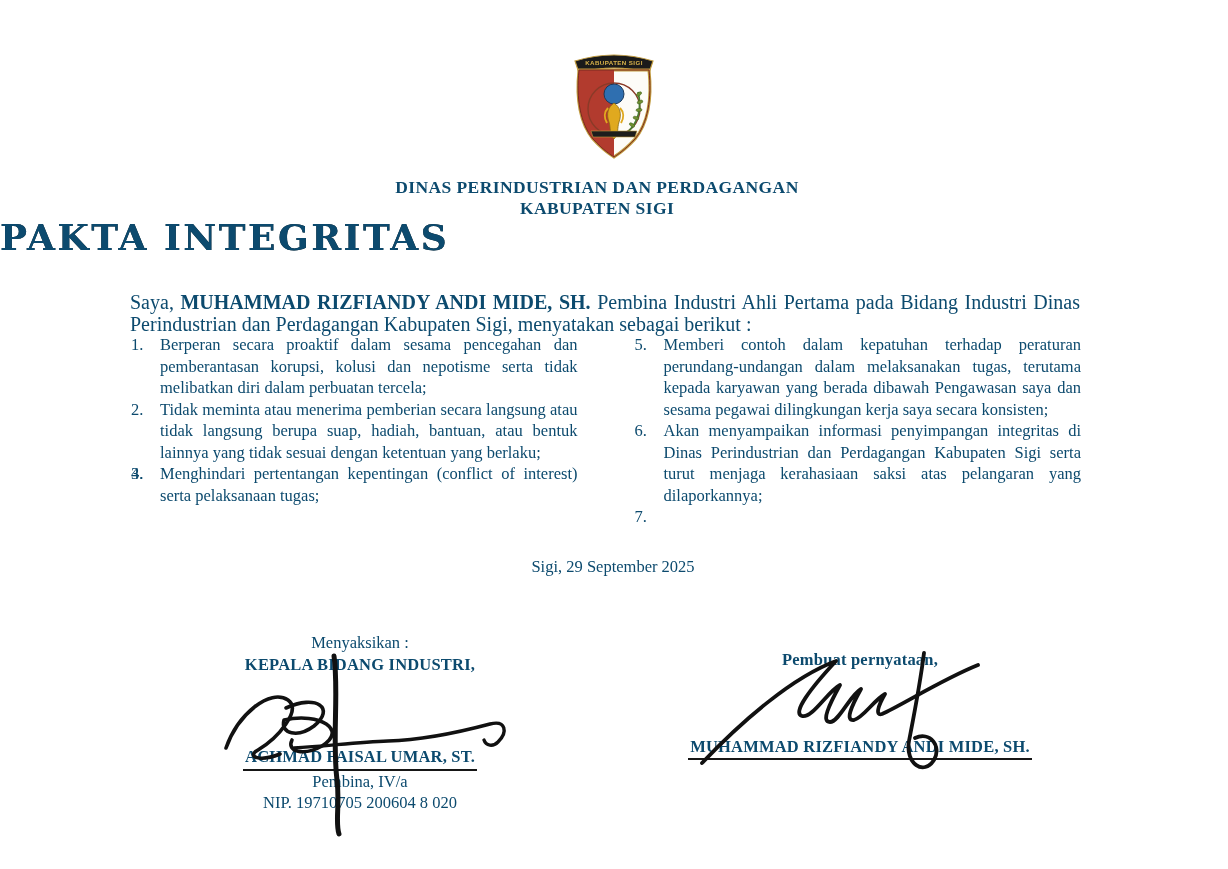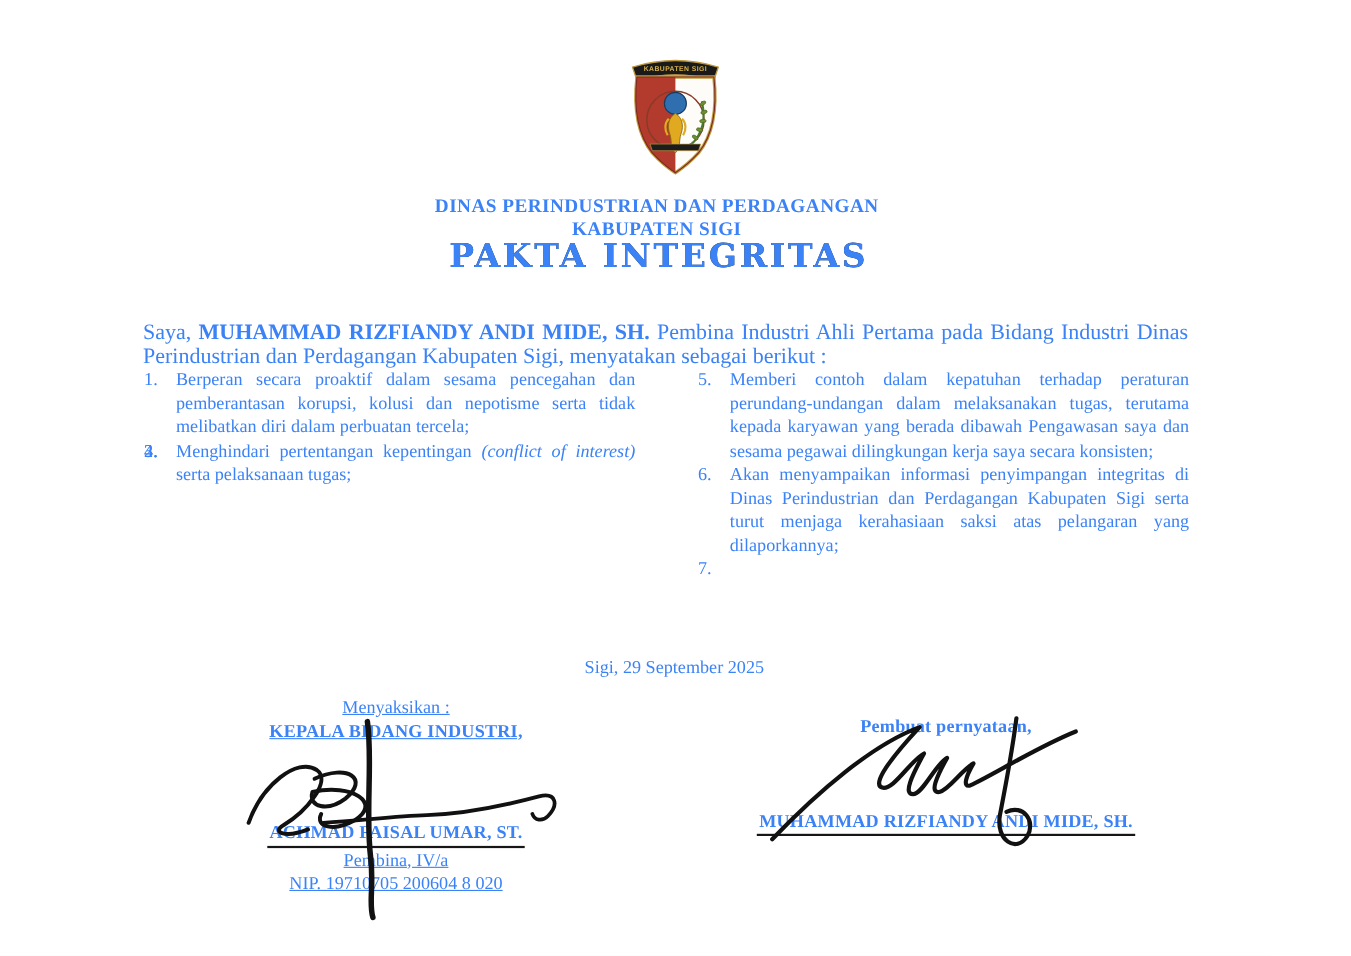--- a/index.html
+++ b/index.html
@@ -1,49 +1,49 @@
 <!DOCTYPE html>
 <html><head>
 <meta charset="utf-8">
 <style>
   html,body{margin:0;padding:0;background:#e8e8e8;}
   .page{
     position:relative;
     width:1228px;height:869px;
     background:#ffffff;
     font-family:"Liberation Serif", serif;
-    color:#3b82f6;
+    color:#0c4a6e;
     overflow:hidden;
     margin:0 auto;
   }
   
   .emblem{position:absolute;left:562px;top:46px;width:104px;height:114px;}
   .org-line{position:absolute;left:0;width:1194px;text-align:center;
     font-weight:bold;font-size:17.5px;letter-spacing:0.4px;}
   .org1{top:177px;}
   .org2{top:198px;}
-  .doc-title{position:absolute;top:216px;left:0;width:1198px;text-align:center;
-    font-family:"DejaVu Serif", serif;font-weight:bold;font-size:30px;
+  .doc-title{position:absolute;top:216px;left:0;width:1198px;text-align:left;
+    font-family:"DejaVu Serif", serif;font-weight:bold;font-size:36px;
     letter-spacing:2.5px;text-shadow:0 0 0.5px #1b1b1b;}
   
   .intro{position:absolute;top:271px;left:130px;width:950px;
     font-size:20px;line-height:22px;text-align:justify;}
   .intro .bname{font-weight:bold;}
   
   .cols{position:absolute;top:334px;left:131px;width:950px;display:flex;gap:57px;}
   .col{width:447px;}
   .item{position:relative;padding-left:29px;text-align:justify;
     font-size:16.5px;line-height:21.5px;}
   .item .num{position:absolute;left:0;top:0;}
-  .item .it{font-style:italic;}
+  .item .it{}
   
-  .date-line{position:absolute;top:597px;left:0;width:1226px;text-align:center;font-size:16.5px;}
+  .date-line{position:absolute;top:557px;left:0;width:1226px;text-align:center;font-size:16.5px;}
   
   .sig{position:absolute;text-align:center;font-size:16.5px;line-height:21.5px;}
-  .sig-left{left:155px;top:632px;width:410px;text-decoration:underline;}
+  .sig-left{left:155px;top:632px;width:410px;}
   .sig-right{left:655px;top:649px;width:410px;}
   .sig .role{font-weight:bold;letter-spacing:0.2px;}
   .sig .gap-l{height:71px;}
   .sig .gap-r{height:65px;}
   .sig .name{font-weight:bold;display:inline-block;
     border-bottom:2.5px solid #161616;padding:0 2px 1px 2px;letter-spacing:0.2px;}
   .scrawl{position:absolute;pointer-events:none;}
   .scrawl path{fill:none;stroke:#111111;stroke-linecap:round;stroke-linejoin:round;}
 </style>
 </head>
@@ -85,21 +85,21 @@
   <div class="doc-title">PAKTA INTEGRITAS</div>
 
   <p class="intro"><span>Saya, </span><span class="bname">MUHAMMAD RIZFIANDY ANDI MIDE, SH.</span><span> Pembina Industri Ahli Pertama pada Bidang Industri Dinas Perindustrian dan Perdagangan Kabupaten Sigi, menyatakan sebagai berikut :</span></p>
 
   <div class="cols">
     <div class="col">
       <div class="item">
         <span class="num">1.</span><span>Berperan secara proaktif dalam sesama pencegahan dan pemberantasan korupsi, kolusi dan nepotisme serta tidak melibatkan diri dalam perbuatan tercela;</span>
       </div>
       <div class="item">
-        <span class="num">2.</span>
+        <span class="num">2.</span><span>Tidak meminta atau menerima pemberian secara langsung atau tidak langsung berupa suap, hadiah, bantuan, atau bentuk lainnya yang tidak sesuai dengan ketentuan yang berlaku;</span>
       </div>
       <div class="item">
         <span class="num">3.</span>
       </div>
       <div class="item">
         <span class="num">4.</span><span>Menghindari pertentangan kepentingan </span><span class="it">(conflict of interest)</span><span> serta pelaksanaan tugas;</span>
       </div>
     </div>
     <div class="col">
       <div class="item">

